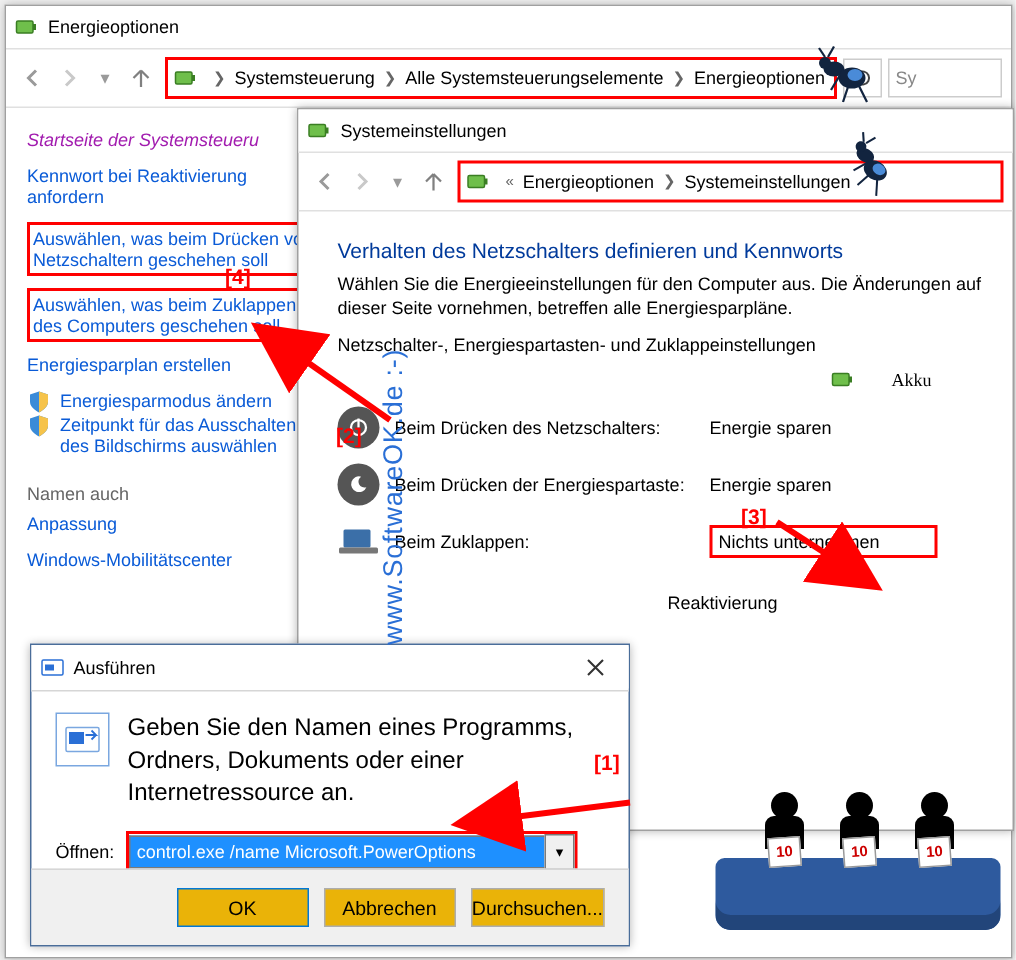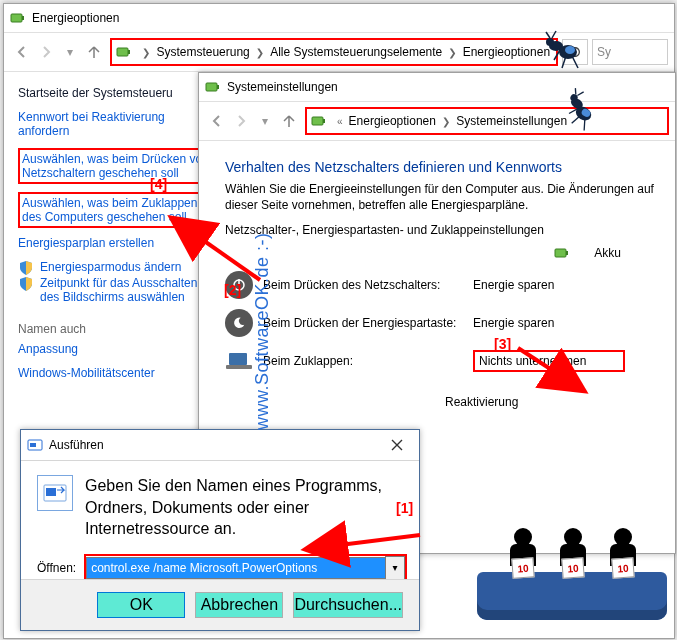--- a/index.html
+++ b/index.html
@@ -70,21 +70,21 @@
     width: 200px;
     padding: 10px 8px 10px 14px;
     font-size: 12px;
   }
   .sidebar .link {
     color: #0a5bd7;
     margin: 4px 0 10px 0;
     display:block;
     cursor:pointer;
   }
-  .sidebar .link.dark { color:#0f172a; }
+  .sidebar .link.dark { color:#a21caf;font-style:italic; }
   .sidebar .boxed { border:2px solid #ff0000; padding:2px 2px; margin-bottom:8px; }
   .sidebar .sec-header { color:#666; margin:18px 0 6px 0; }
   .sidebar .icon-row { display:flex; align-items:flex-start; gap:6px; }
   .small-icon { width:16px; height:16px; flex:0 0 16px; display:inline-block; }
   
   #win-inner {
     left:198px; top:72px; width:476px; height:480px;
     border:1px solid #a0a0a0; background:#fff;
   }
   #win-inner .body {
@@ -107,36 +107,36 @@
     left:20px; top:429px; width:398px; height:200px;
     border:1px solid #4a6d99;
   }
   #win-run .titlebar { background:#fff; border-bottom:1px solid #d6d6d6; height:30px;}
   #win-run .close { width:45px; height:28px; background:#fff; color:#333;
     display:flex; align-items:center; justify-content:center; margin-left:auto; font-size:14px;}
   #win-run .body { padding:14px 16px 0 16px; display:flex; gap:12px; }
   #run-icon { width:34px; height:34px; flex:0 0 34px; background:#fff; border:1px solid #7aa7e0;
               display:flex; align-items:center; justify-content:center; color:#2a6fd6;}
   #run-text { font-size:16px; color:#000; line-height:1.35; }
-  #run-row { display:flex; align-items:center; gap:8px; padding:14px 12px 0 16px;}
+  #run-row { display:flex; align-items:center; gap:8px; padding:14px 34px 0 16px;}
   #run-input-wrap { flex:1; display:flex; align-items:center; border:2px solid #ff0000; height:24px;}
   #run-input {
     flex:1; border:1px solid #7a7a7a; border-right:none; height:20px; padding:0 4px;
     background:#1e90ff; color:#fff; font-size:12px;
   }
   #run-dd { width:18px; height:22px; border:1px solid #7a7a7a; background:#f0f0f0;
             display:flex; align-items:center; justify-content:center; font-size:10px;}
   #run-buttons {
     background:#f0f0f0; border-top:1px solid #d6d6d6;
     padding:12px 16px; display:flex; gap:10px; justify-content:flex-end;
     position:absolute; bottom:0; left:0; right:0;
   }
   .btn {
-    min-width:86px; height:24px; background:#5eead4; border:1px solid #adadad;
-    font-size:16px; cursor:pointer; display:flex; align-items:center; justify-content:center;
+    min-width:86px; height:24px; background:#eab308; border:1px solid #adadad;
+    font-size:13px; cursor:pointer; display:flex; align-items:center; justify-content:center;
   }
   .btn.primary { border:1px solid #0078d7; }
   
   .ann-label {
     position:absolute; color:#ff0000; font-weight:bold; font-size:14px;
   }
   .arrow-svg { position:absolute; pointer-events:none; }
   
   #watermark {
     position:absolute; left:212px; top:210px;
@@ -305,21 +305,21 @@
       <span class="crumb-sep">❯</span>
       <span class="crumb-item">Systemeinstellungen</span>
     </div>
   </div>
 
   <div class="body">
     <div class="heading">Verhalten des Netzschalters definieren und Kennworts</div>
     <div class="desc">Wählen Sie die Energieeinstellungen für den Computer aus. Die Änderungen auf dieser Seite vornehmen, betreffen alle Energiesparpläne.</div>
     <div class="subhead">Netzschalter-, Energiespartasten- und Zuklappeinstellungen</div>
 
-    <div style="display:flex; justify-content:flex-end; align-items:center; gap:24px; padding-right:40px;">
+    <div style="display:flex; justify-content:flex-end; align-items:center; gap:24px; padding-right:40px;font-family:Liberation Serif, serif;">
       <span class="small-icon">
         <svg viewBox="0 0 16 16">
             <rect x="1" y="4" width="11" height="8" rx="1" fill="#6fbf4b" stroke="#3a7e23"></rect>
             <rect x="12" y="6" width="2" height="4" fill="#3a7e23"></rect>
           </svg>
       </span>
       <span>Akku</span>
     </div>
 
     <div class="row">

